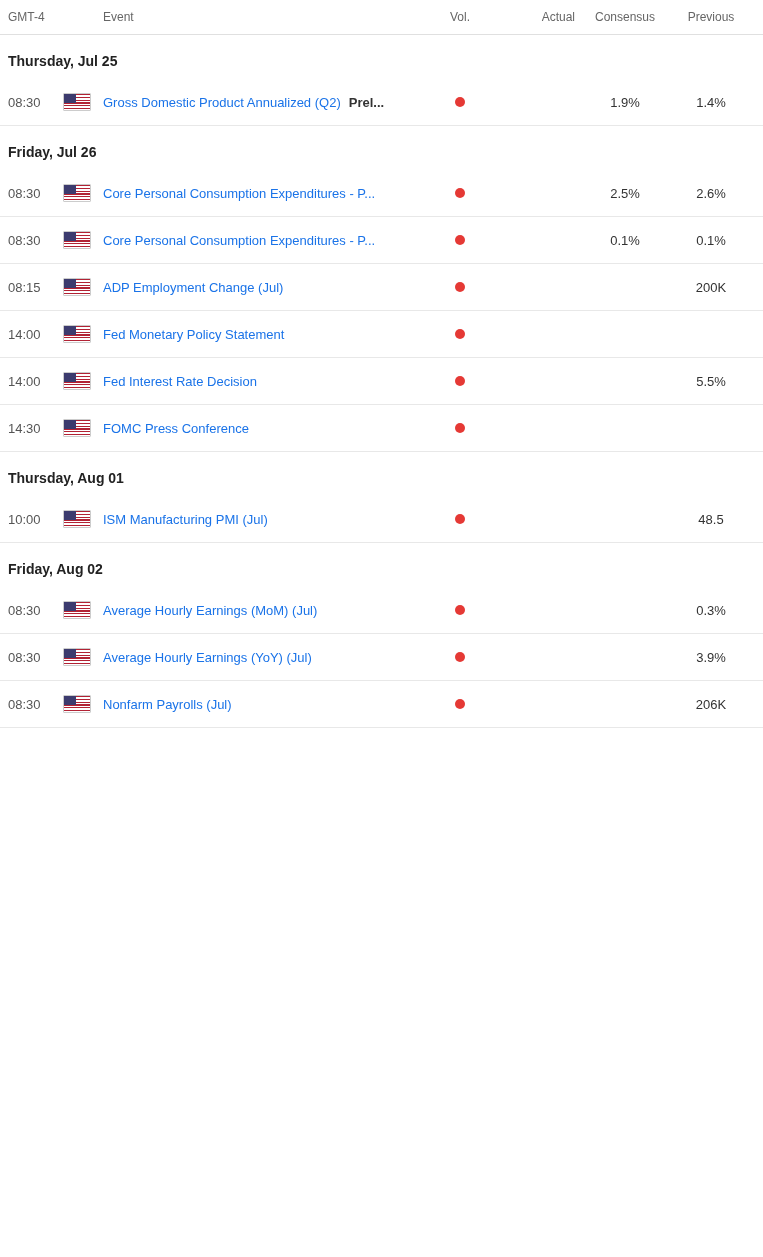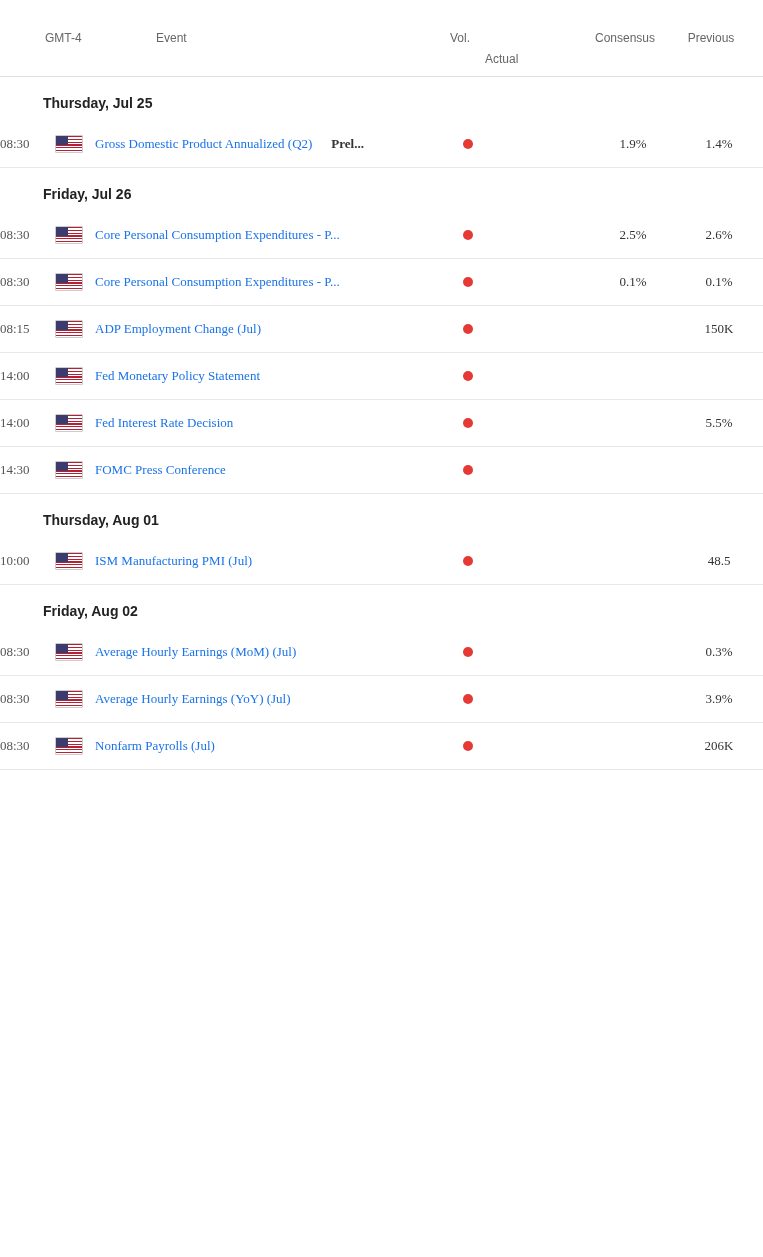--- a/index.html
+++ b/index.html
@@ -12,45 +12,43 @@
     }
     .header-row {
       display: flex;
       align-items: center;
       padding: 10px 8px;
       border-bottom: 1px solid #e0e0e0;
       color: #666;
       font-size: 12px;
       font-weight: 500;
     }
-    .col-time { width: 55px; margin-left: 37px; }
+    .col-time { width: 55px; }
     .col-flag { width: 40px; }
-    .col-event { flex: 1; margin-left: 16px; }
+    .col-event { flex: 1; }
     .col-vol { width: 50px; text-align: center; }
-    .col-actual { width: 90px; text-align: left; margin-top: 42px; }
+    .col-actual { width: 90px; text-align: right; }
     .col-consensus { width: 100px; text-align: center; }
     .col-previous { width: 80px; text-align: center; padding-right: 8px; }
 
     .date-group { }
     .date-heading {
       padding: 18px 8px 10px 8px;
       font-size: 14px;
       font-weight: 600;
       color: #222;
       border-top: 1px solid #e8e8e8;
-      margin-left: 35px;
     }
     .date-heading:first-child { border-top: none; }
 
     .event-row {
       display: flex;
       align-items: center;
-      padding: 14px 0;
+      padding: 14px 8px;
       border-bottom: 1px solid #e8e8e8;
-      font-family: Liberation Serif, serif;
     }
 
     .time-cell {
       width: 55px;
       color: #555;
       font-size: 13px;
     }
     .flag-cell {
       width: 40px;
       display: flex;
@@ -82,21 +80,21 @@
       width: 12px;
       height: 9px;
       background: #3C3B6E;
     }
     .event-cell {
       flex: 1;
       color: #1a73e8;
       font-size: 13px;
       display: flex;
       align-items: center;
-      gap: 19px;
+      gap: 8px;
     }
     .event-name { color: #1a73e8; cursor: pointer; }
     .event-suffix { color: #333; font-weight: 600; font-size: 13px; }
     .vol-cell {
       width: 50px;
       text-align: center;
       display: flex;
       align-items: center;
       justify-content: center;
     }
@@ -212,21 +210,21 @@
       </div>
         </div>
         <div class="event-cell">
           <span class="event-name">ADP Employment Change (Jul)</span>
         </div>
         <div class="vol-cell">
           <span class="red-dot"></span>
         </div>
         <div class="actual-cell"></div>
         <div class="consensus-cell"></div>
-        <div class="previous-cell">150K</div>
+        <div class="previous-cell">200K</div>
       </div>
       <div class="event-row">
         <div class="time-cell">14:00</div>
         <div class="flag-cell">
       <div class="us-flag">
         <div class="flag-stripes"></div>
         <div class="flag-canton"></div>
       </div>
         </div>
         <div class="event-cell">

